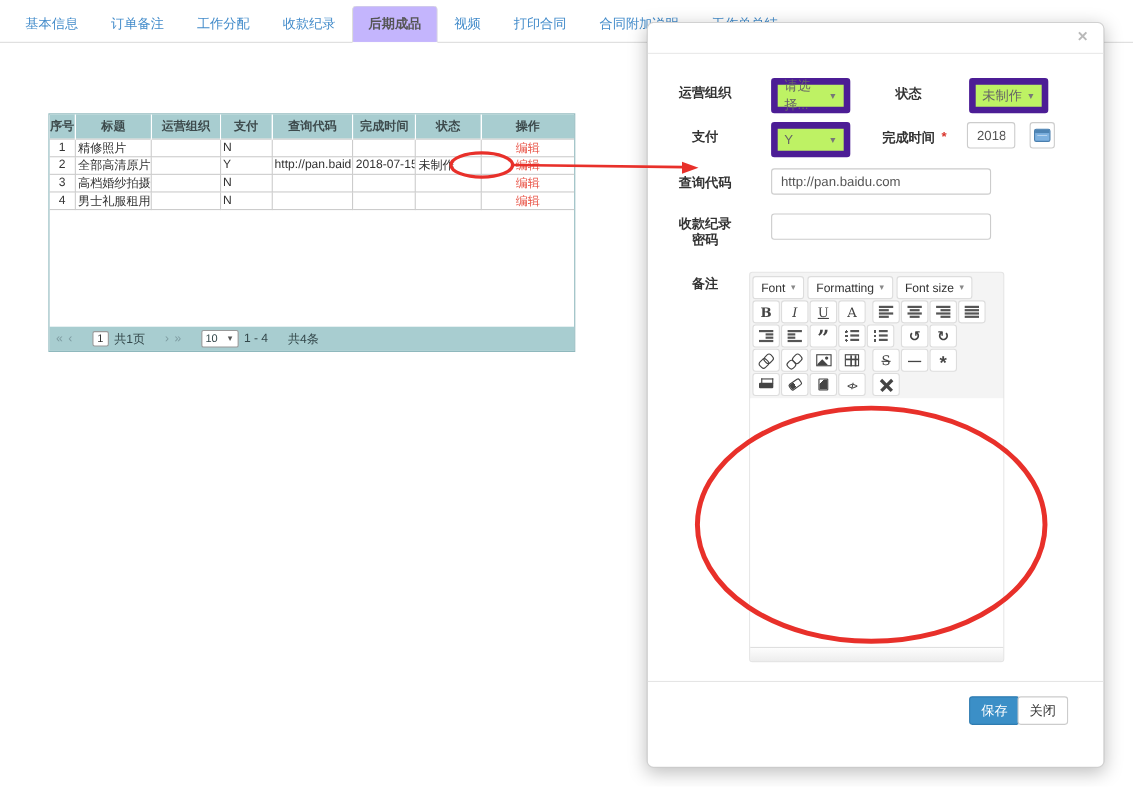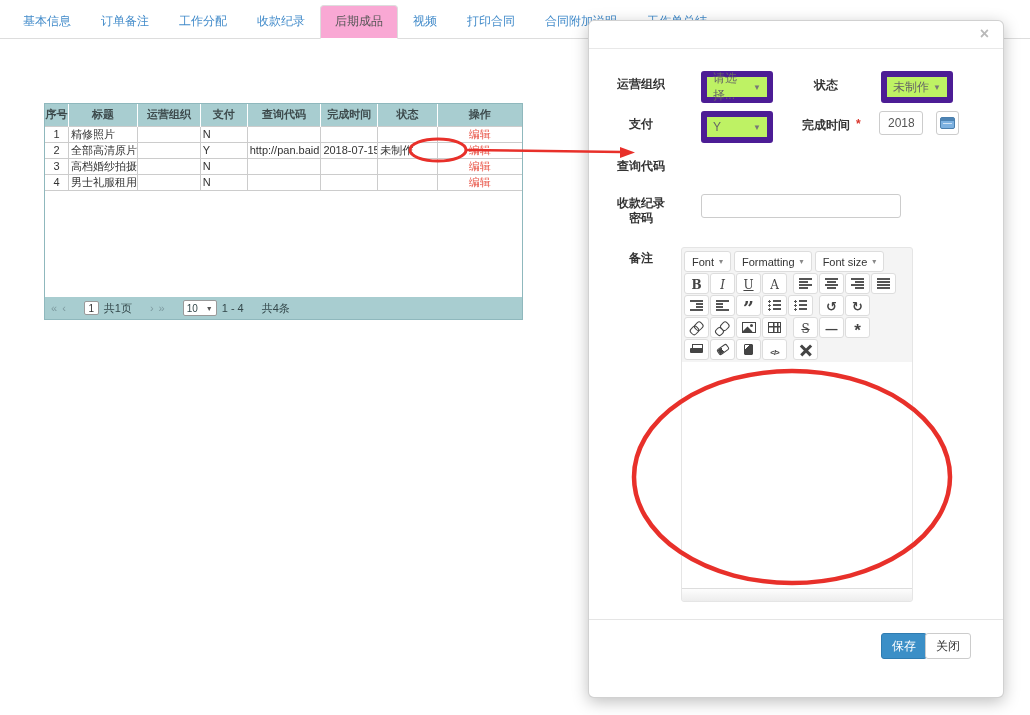--- a/index.html
+++ b/index.html
@@ -10,21 +10,21 @@
   html,body{width:1030px;height:715px;}
   body{
     font-family:"Liberation Sans","DejaVu Sans",sans-serif;
     background:#fff; position:relative; overflow:hidden; color:#333;
   }
   
   .tabbar{position:absolute;left:0;top:10px;width:100%;height:29px;border-bottom:1px solid #ddd;
     padding-left:8px;display:flex;align-items:flex-end;z-index:1;}
   .tab{font-size:12px;color:var(--tab-blue);padding:7px 14px 8px;cursor:pointer;white-space:nowrap;
     border:1px solid transparent;border-radius:4px 4px 0 0;margin-bottom:-1px;}
-  .tab.active{background:#f9a8d4;color:#555;border-color:#ddd;border-bottom-color:#fff;}
+  .tab.active{background:#c4b5fd;color:#555;border-color:#ddd;border-bottom-color:#fff;font-weight:bold;}
   
   .table-wrap{position:absolute;left:44px;top:103px;width:479px;height:217px;background:#fff;
     border:1px solid var(--teal-border);z-index:1;}
   table.grid{border-collapse:collapse;table-layout:fixed;width:100%;font-size:11px;}
   table.grid th{background:var(--teal);height:22px;font-weight:bold;color:#3d4a4c;text-align:center;
     border-right:1px solid rgba(255,255,255,.45);overflow:hidden;white-space:nowrap;}
   table.grid th:last-child{border-right:none;}
   table.grid td{height:16px;border:1px solid #ccc;padding:0 2px;overflow:hidden;white-space:nowrap;color:#333;}
   table.grid tr td:first-child{text-align:center;border-left:none;}
   table.grid tr td:last-child{border-right:none;text-align:center;}
@@ -256,20 +256,21 @@
     <span class="crt">▼</span>
   </div>
   <div class="f-label2" style="top:96px">完成时间</div>
   <span class="req" style="left:267px;top:96px">*</span>
   <input class="inp" style="left: 290px; top: 90px; width: 44px;" value="2018-">
   <div class="cal-btn" style="left:347px;top:90px">
     <span class="cal"></span>
   </div>
 
   <div class="f-label" style="top:138px">查询代码</div>
+  <input class="inp" style="left: 112px; top: 132px; width: 200px;" value="http://pan.baidu.com">
 
   <div class="f-label" style="top:175px">
     <div>收款纪录</div>
     <div>密码</div>
   </div>
   <input class="inp" style="left: 112px; top: 173px; width: 200px;" value="">
 
   <div class="f-label" style="top:230px">备注</div>
   <div class="editor">
     <div class="tb">

